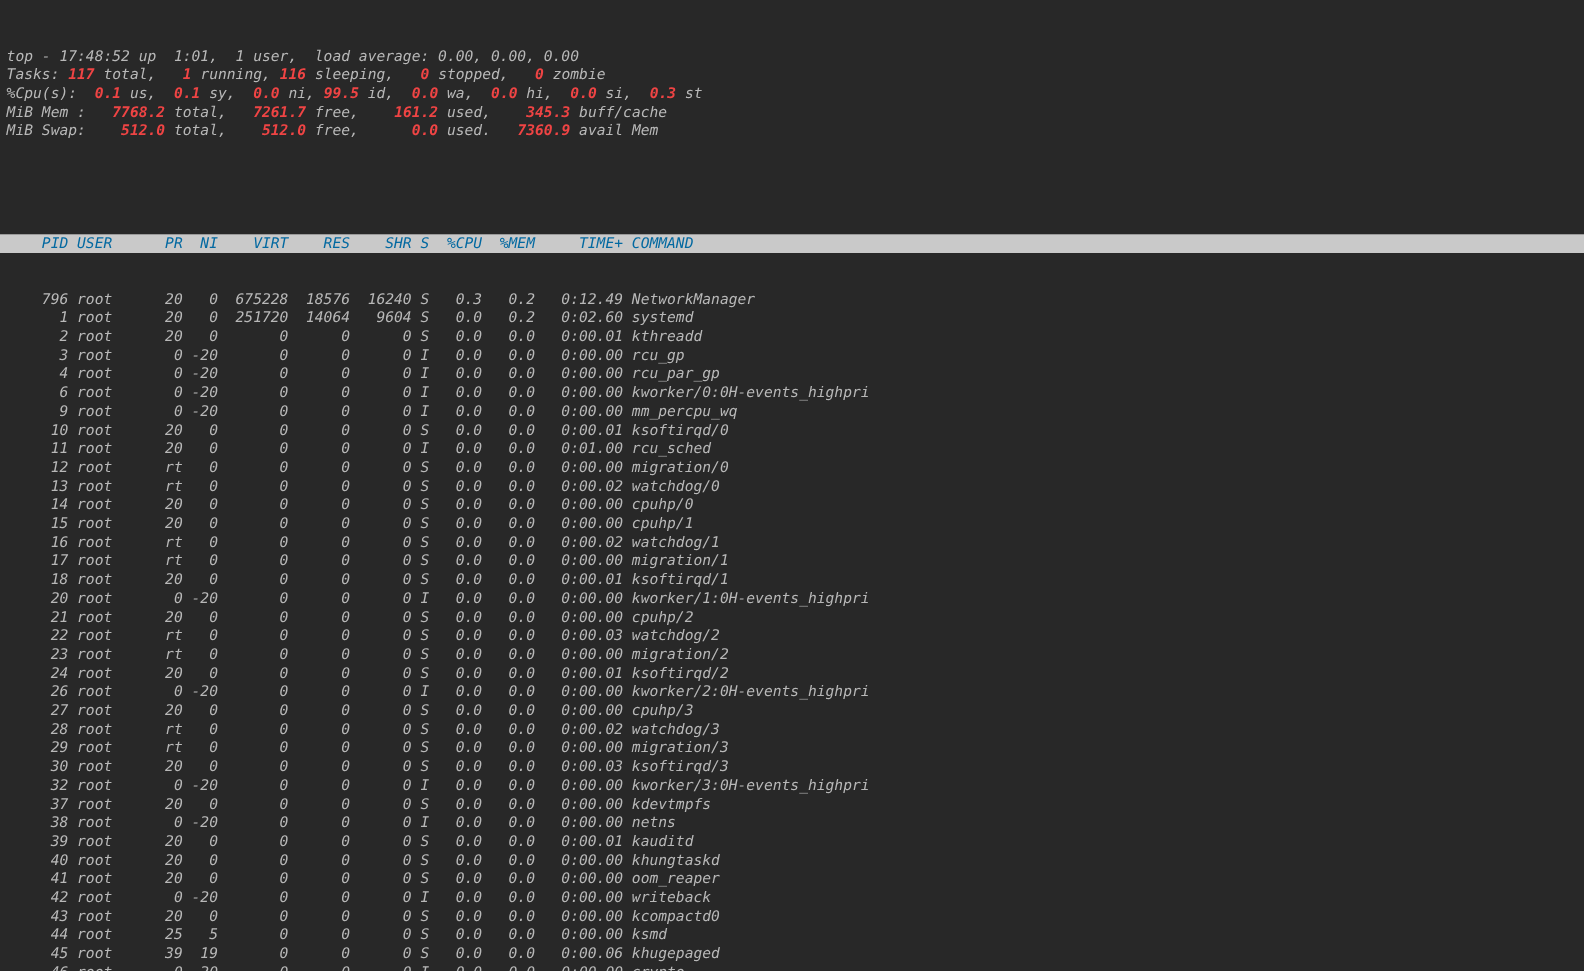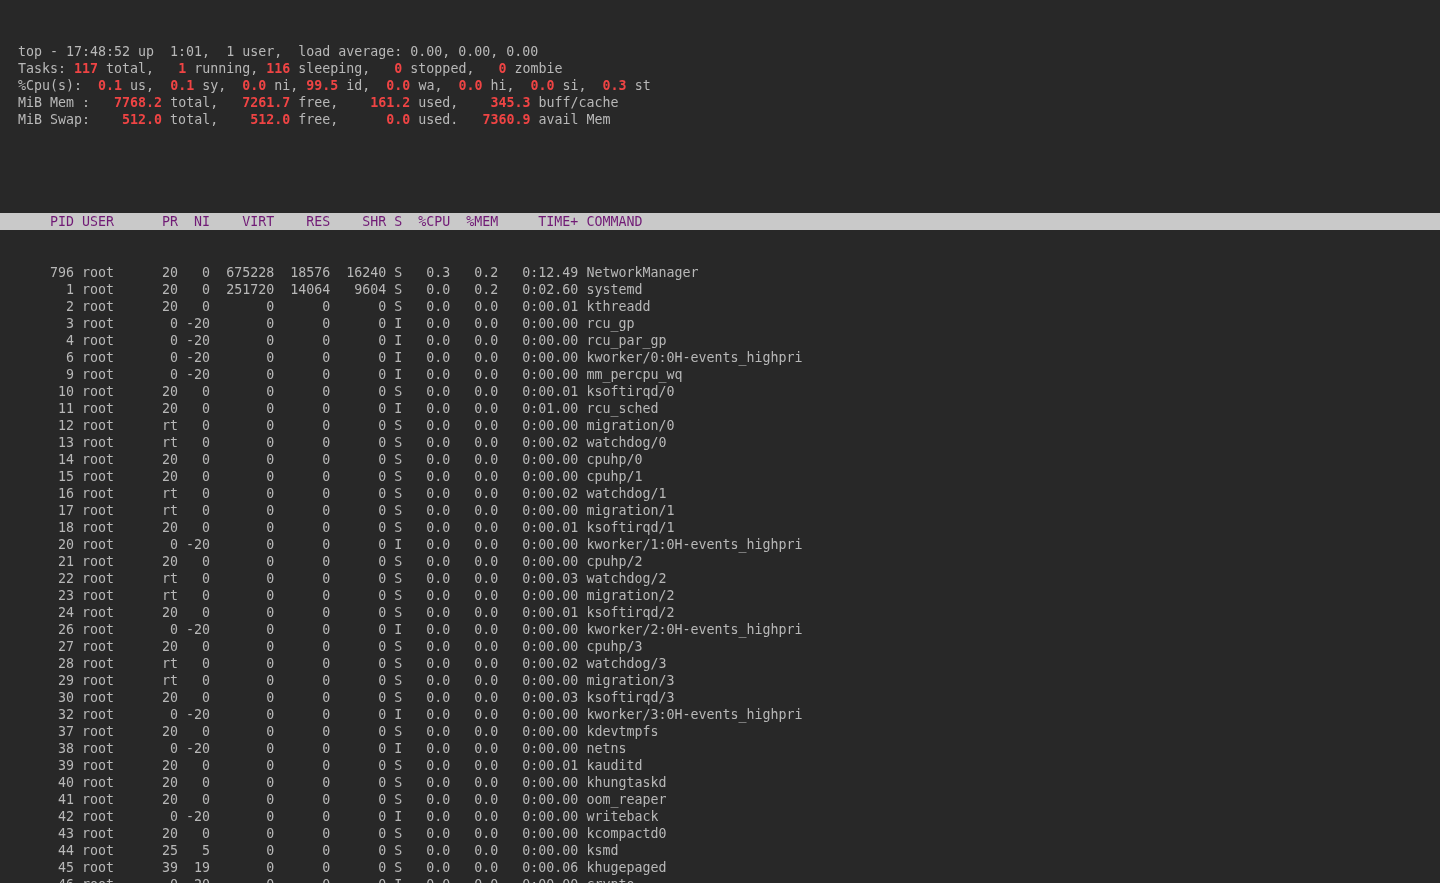--- a/index.html
+++ b/index.html
@@ -16,30 +16,31 @@
     padding-top: 9px;
     font-family: "DejaVu Sans Mono", monospace;
     font-size: 13.3px;
     line-height: 17px;
     color: #b8b8b8;
     white-space: pre;
     cursor: text;
   }
   .term-line {
     height: 17px;
-    padding-left: 18px;
+    padding-left: 6px;
+    font-style: italic;
   }
   .term-line .bold {
     font-weight: bold;
     color: #ef4444;
   }
   .blank-line { height: 17px; }
   .table-header {
     background: #c9c9c9;
-    color: #701a75;
+    color: #0369a1;
     width: 1440px;
     box-sizing: border-box;
   }
 </style>
 </head>
 <body>
 
 <div class="terminal">
   <div><div class="term-line"><span>top - 17:48:52 up  1:01,  1 user,  load average: 0.00, 0.00, 0.00</span></div><div class="term-line"><span>Tasks: </span><span class="bold">117</span><span> total,   </span><span class="bold">1</span><span> running, </span><span class="bold">116</span><span> sleeping,   </span><span class="bold">0</span><span> stopped,   </span><span class="bold">0</span><span> zombie</span></div><div class="term-line"><span>%Cpu(s):  </span><span class="bold">0.1</span><span> us,  </span><span class="bold">0.1</span><span> sy,  </span><span class="bold">0.0</span><span> ni, </span><span class="bold">99.5</span><span> id,  </span><span class="bold">0.0</span><span> wa,  </span><span class="bold">0.0</span><span> hi,  </span><span class="bold">0.0</span><span> si,  </span><span class="bold">0.3</span><span> st</span></div><div class="term-line"><span>MiB Mem :   </span><span class="bold">7768.2</span><span> total,   </span><span class="bold">7261.7</span><span> free,    </span><span class="bold">161.2</span><span> used,    </span><span class="bold">345.3</span><span> buff/cache</span></div><div class="term-line"><span>MiB Swap:    </span><span class="bold">512.0</span><span> total,    </span><span class="bold">512.0</span><span> free,      </span><span class="bold">0.0</span><span> used.   </span><span class="bold">7360.9</span><span> avail Mem</span></div></div>
   <div class="blank-line"></div>

